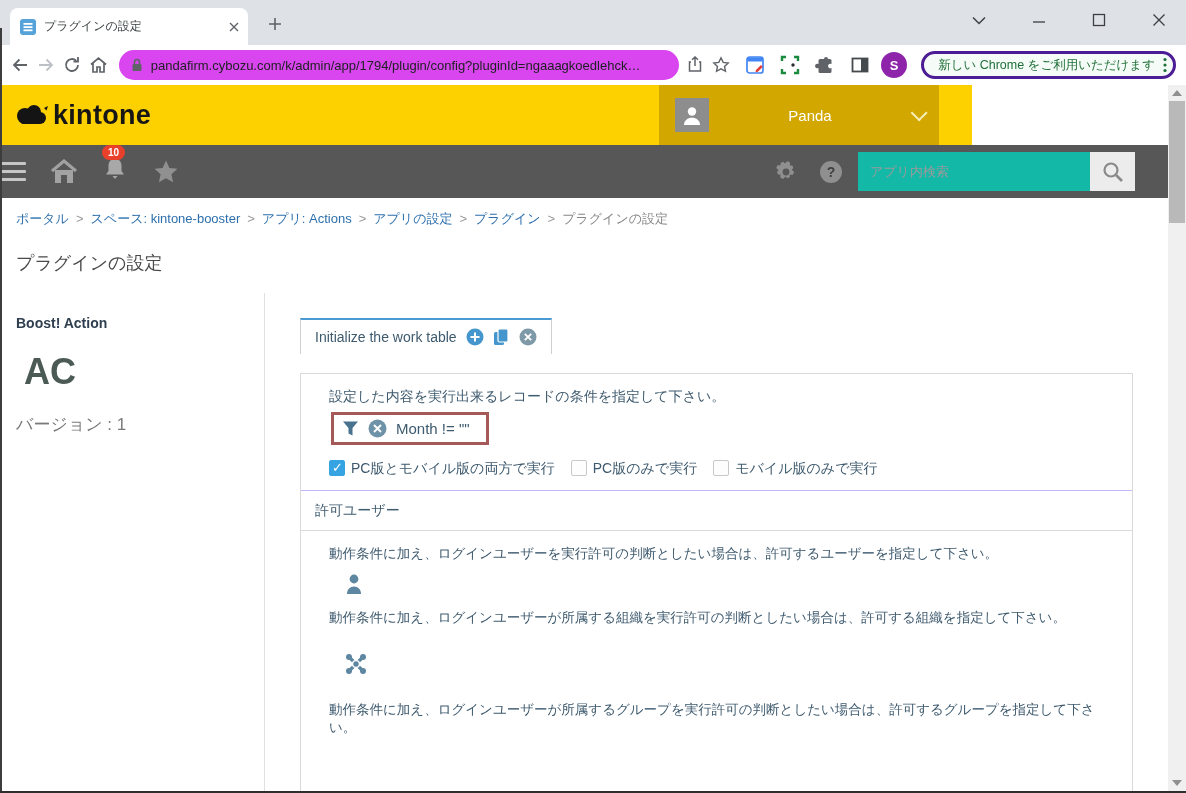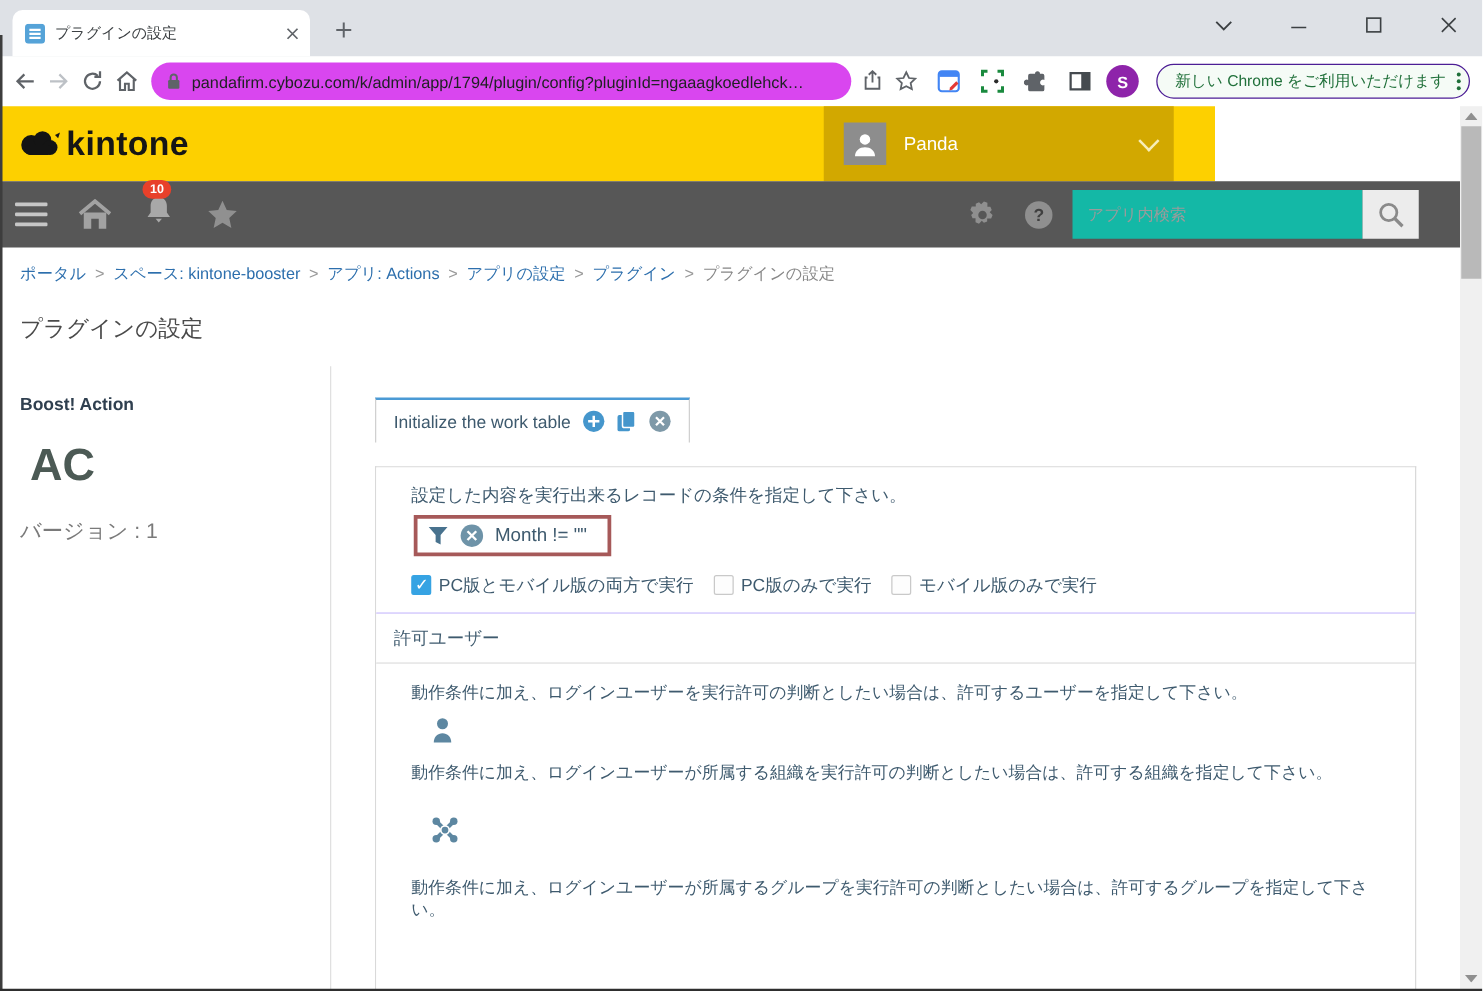--- a/index.html
+++ b/index.html
@@ -20,34 +20,34 @@
   .win-controls { position:absolute; right:12px; top:0; height:40px; display:flex; align-items:center; gap:16px; }
   .win-controls .icon-btn { width:30px; height:30px; }
 
   
   .toolbar { height:40px; background:#fff; display:flex; align-items:center; padding:0 10px; gap:6px; }
   .nav-btn { width:28px; height:28px; display:grid; place-items:center; border-radius:50%; }
   .omnibox { height:30px; width:560px; background:#d946ef; border-radius:15px; display:flex; align-items:center; gap:8px; padding:0 12px; margin-left:4px; flex:none; }
   .url-text { font-size:13px; color:#202124; white-space:nowrap; overflow:hidden; }
   .ext-group { display:flex; align-items:center; gap:7px; margin-left:4px; }
   .avatar-s { width:26px; height:26px; border-radius:50%; background:#8e24aa; color:#fff; font-size:13px; font-weight:bold; display:grid; place-items:center; }
-  .update-pill { height:28px; border:1px solid #4c1d95; border-radius:14px; background:#f5fbf6; display:flex; align-items:center; gap:8px; padding:0 6px 0 14px; margin-left:8px; }
+  .update-pill { height:28px; border:3px solid #4c1d95; border-radius:14px; background:#f5fbf6; display:flex; align-items:center; gap:8px; padding:0 6px 0 14px; margin-left:8px; }
   .update-pill-label { font-size:12.5px; color:#20703a; white-space:nowrap; }
 
   
   .k-header { height:60px; background:#fdd000; position:relative; display:flex; align-items:center; padding-left:14px; width:972px; }
   .logo { display:flex; align-items:center; gap:3px; }
   .logo-text { font-size:27px; font-weight:800; color:#161616; letter-spacing:.3px; }
   .user-pane { position:absolute; right:33px; top:0; width:280px; height:60px; background:#d2a800; display:flex; align-items:center; gap:14px; padding:0 16px; }
   .avatar-sq { width:34px; height:34px; background:#8d8d8d; display:grid; place-items:center; flex:none; }
-  .user-name { color:#fff; font-size:15px; flex:1; }
+  .user-name { color:#fff; font-size:15px; flex:1;text-align:center; }
   .chev-down { width:12px; height:12px; border-right:2px solid #f7eeb9; border-bottom:2px solid #f7eeb9; transform:rotate(45deg) translateY(-3px); }
 
   
-  .navbar { height:53px; background:#575757; position:relative; display:flex; align-items:center; gap:24px; padding-left:12px; width:1168px; }
+  .navbar { height:53px; background:#575757; position:relative; display:flex; align-items:center; gap:24px; width:1168px; }
   .hamburger { width:26px; display:flex; flex-direction:column; gap:5px; }
   .hamburger span { height:3px; background:#c6c6c6; border-radius:1px; }
   .bell-wrap { position:relative; }
   .badge { position:absolute; top:-11px; left:0px; background:#e8402a; color:#fff; font-size:10px; font-weight:bold; border-radius:9px; padding:1px 6px; line-height:13px; }
   .nav-right { position:absolute; right:33px; top:0; height:53px; display:flex; align-items:center; }
   .gear-help { display:flex; align-items:center; gap:22px; margin-right:16px; }
   .help-circle { width:22px; height:22px; border-radius:50%; background:#8f8f8f; color:#3f3f3f; font-weight:bold; font-size:14px; display:grid; place-items:center; }
   .search-input { width:232px; height:39px; border:none; outline:none; background:#14b8a6; padding:0 12px; font-size:13px; color:#333; font-family:inherit; }
   .search-input::placeholder { color:#9b9b9b; }
   .search-btn { width:45px; height:39px; background:#ececec; display:grid; place-items:center; border:none; }

